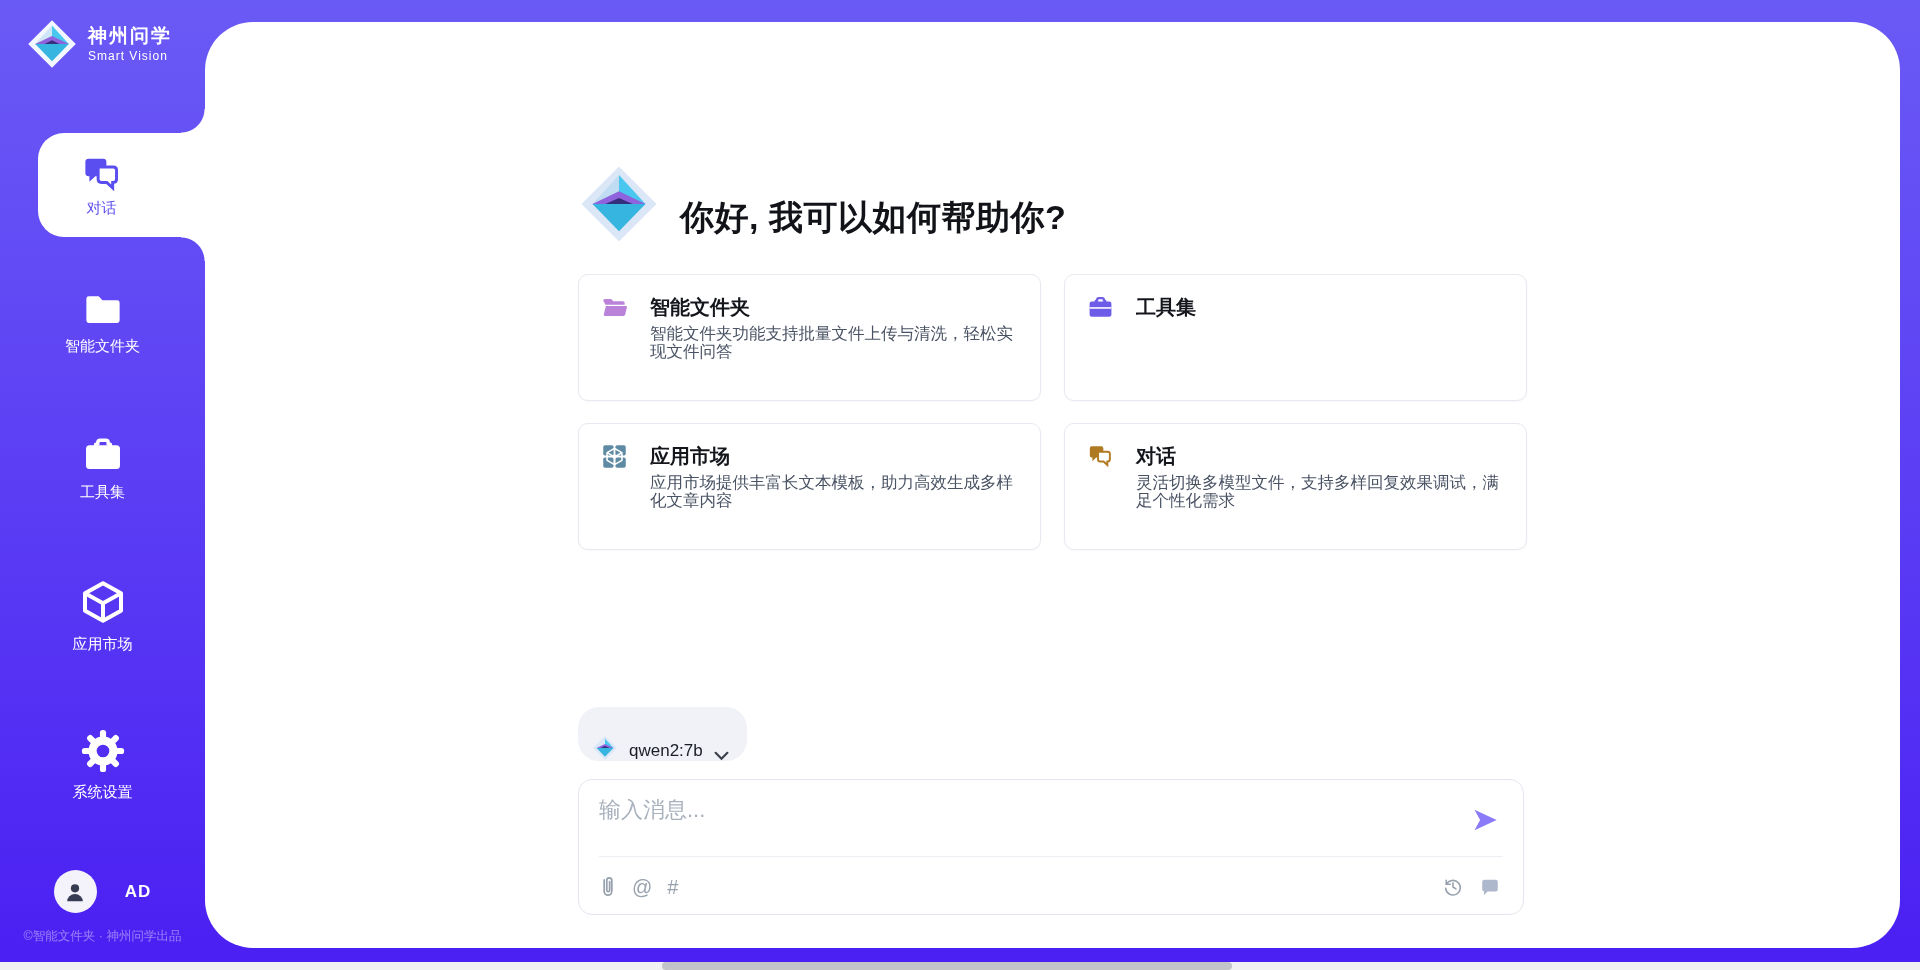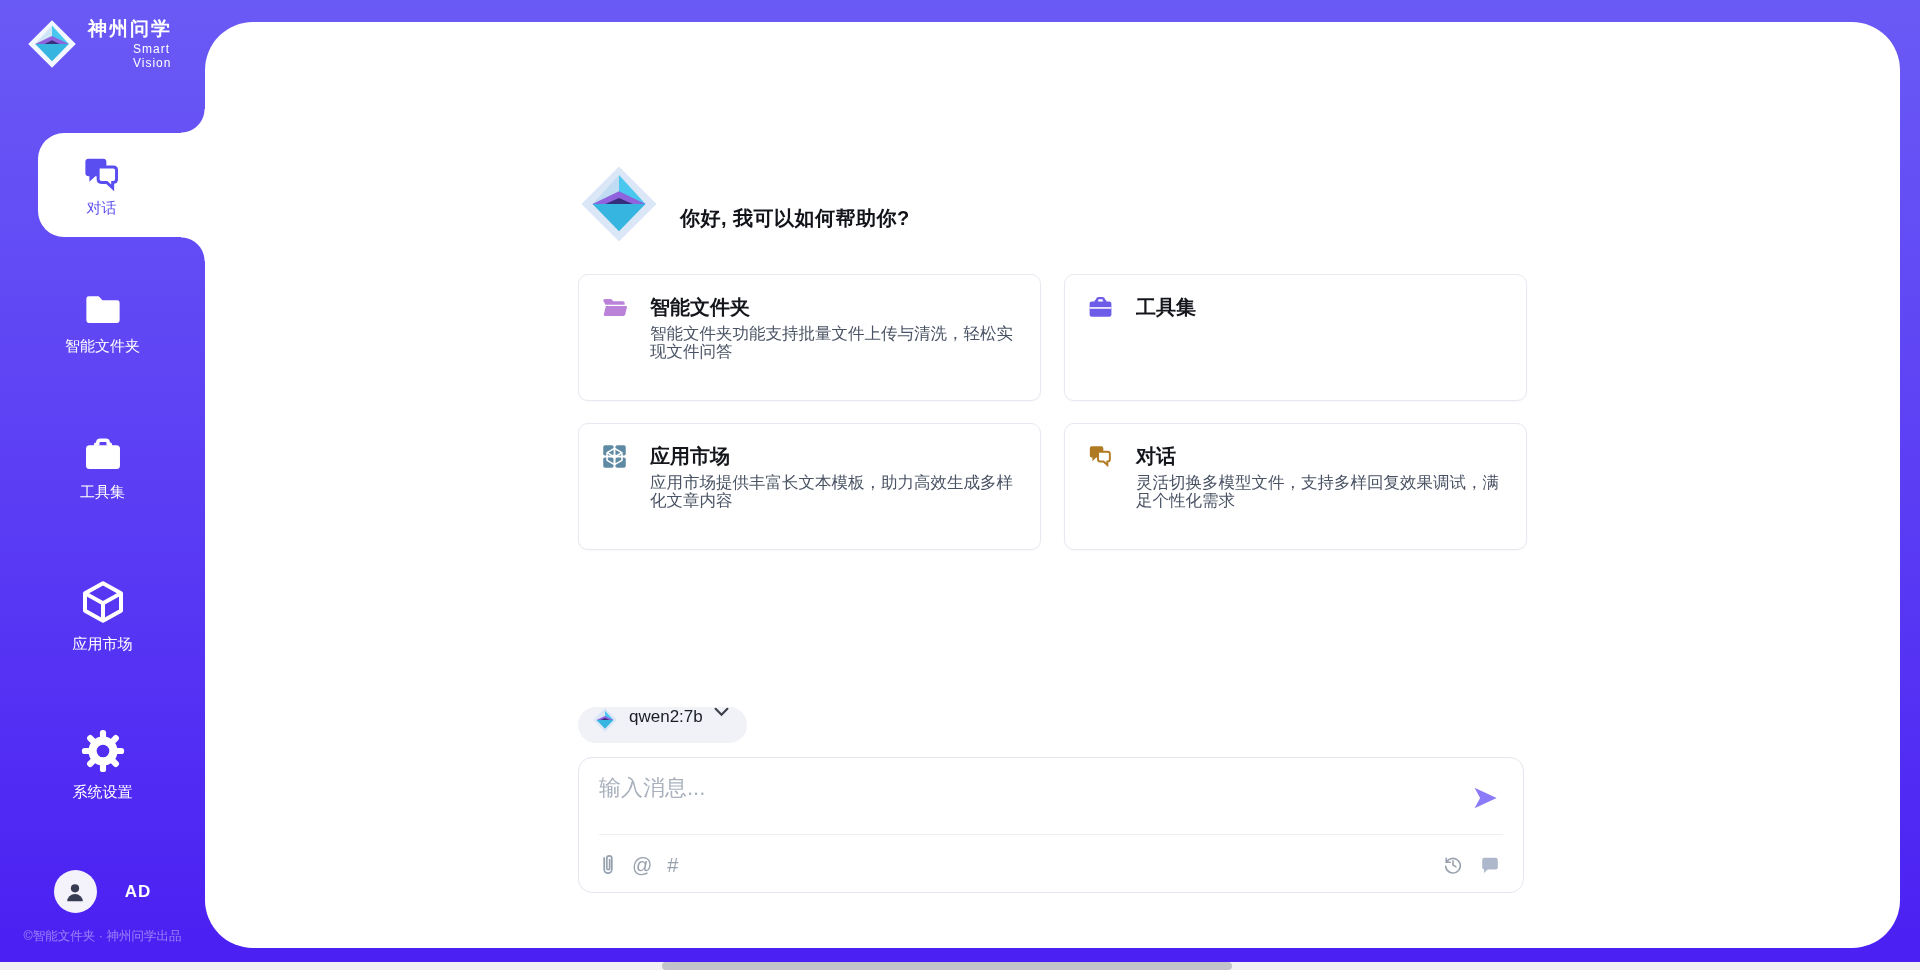--- a/index.html
+++ b/index.html
@@ -4,21 +4,21 @@
 <style>
   * { margin:0; padding:0; box-sizing:border-box; }
   html,body { width:1920px; height:970px; overflow:hidden;
     font-family:"Liberation Sans","DejaVu Sans",sans-serif; }
   body { background:linear-gradient(180deg,#6A5AF5 0%,#5A3BF4 55%,#4A1FF3 100%); position:relative; }
 
   
   .sidebar { position:absolute; left:0; top:0; width:205px; height:798px; }
   .logo-row { position:absolute; left:26px; top:18px; display:flex; align-items:center; gap:10px; }
   .logo-name { color:#fff; font-size:19px; font-weight:bold; letter-spacing:2px; line-height:1.15; }
-  .logo-sub { color:#fff; font-size:12px; letter-spacing:1px; margin-top:2px;margin-left:45px; }
+  .logo-sub { color:#fff; font-size:12px; letter-spacing:1px; margin-top:2px; }
 
   .active-tab { position:absolute; left:38px; top:133px; width:167px; height:104px; background:#fff;
     border-radius:26px 0 0 26px; display:flex; flex-direction:column; align-items:center;
     justify-content:center; gap:6px; padding-right:40px; cursor:pointer; }
   .fillet { position:absolute; left:181px; width:24px; height:24px; }
   .fillet-top { top:109px; background:radial-gradient(circle 24px at 0 0, rgba(0,0,0,0) 23px, #fff 24px); }
   .fillet-bottom { top:237px; background:radial-gradient(circle 24px at 0 100%, rgba(0,0,0,0) 23px, #fff 24px); }
   .active-label { color:#5B4EF0; font-size:15px; }
 
   .nav-item { position:absolute; left:0; width:205px; display:flex; flex-direction:column;
@@ -32,30 +32,30 @@
   .user-name { color:#fff; font-size:17px; font-weight:bold; letter-spacing:1px; }
   .copyright { position:absolute; left:0; top:928px; width:205px; text-align:center;
     color:rgba(255,255,255,0.42); font-size:12.5px; }
 
   
   .main-panel { position:absolute; left:205px; top:22px; right:20px; bottom:22px; background:#fff;
     border-radius:48px; }
   .content { width:949px; margin:0 auto; padding-top:141px; }
 
   .greeting-row { display:flex; align-items:center; gap:20px; margin-bottom:29px; }
-  .greeting { font-size:20px; font-weight:bold; color:#111319; letter-spacing:0.5px;margin-top:28px; }
+  .greeting { font-size:34px; font-weight:bold; color:#111319; letter-spacing:0.5px;margin-top:28px; }
 
   .cards { display:grid; grid-template-columns:463px 463px; grid-auto-rows:127px; column-gap:23px; row-gap:22px; }
   .card { background:#fff; border:1px solid #e7e9f0; border-radius:10px; padding:16px 20px 14px 22px;
     display:flex; gap:22px; cursor:pointer; box-shadow:0 1px 2px rgba(30,34,60,0.03); }
   .card-icon { width:27px; height:27px; flex:0 0 27px; margin-top:3px; }
   .card-title { font-size:20px; font-weight:bold; color:#14161c; line-height:32px; }
   .card-desc { font-size:16.5px; color:#4a5364; line-height:18px; margin-top:1px; }
 
-  .model-pill { margin-top:157px; display:inline-flex; align-items:flex-start; gap:11px; height:36px;
+  .model-pill { margin-top:157px; display:inline-flex; align-items:flex-end; gap:11px; height:54px;
     background:#f1f2f7; border-radius:21px; padding:0 18px 0 14px; cursor:pointer; }
   .model-name { font-size:17px; color:#1b1e27; }
 
   .composer { margin-top:14px; width:946px; height:136px; border:1.5px solid #e4e6ef; border-radius:14px;
     position:relative; background:#fff; }
   .composer textarea { position:absolute; left:20px; top:15px; width:840px; height:52px; border:none;
     outline:none; resize:none; font-family:inherit; font-size:22px; color:#30343f; background:transparent; }
   .composer textarea::placeholder { color:#a9b1bd; }
   .send-btn { position:absolute; right:24px; top:26px; width:28px; height:28px; cursor:pointer; }
   .composer-divider { position:absolute; left:20px; right:20px; top:76px; height:1px; background:#eceef4; }

